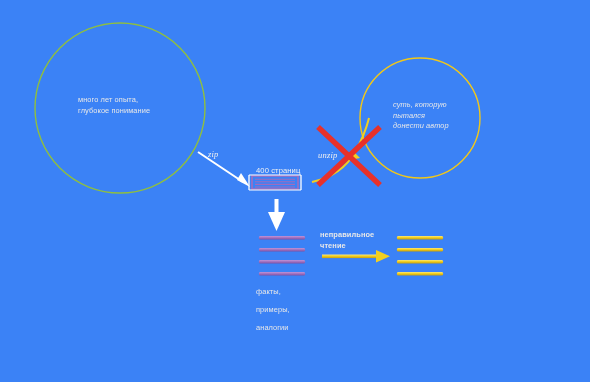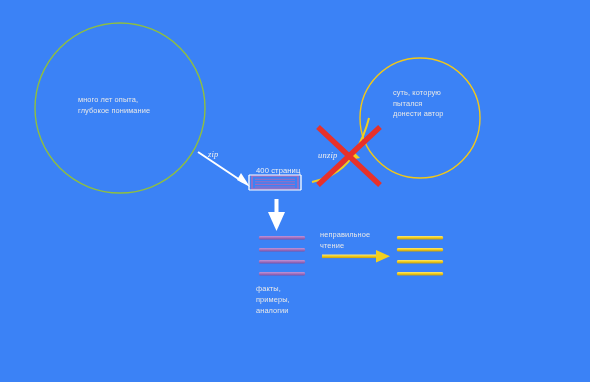--- a/index.html
+++ b/index.html
@@ -38,37 +38,39 @@
     font-size: 8.5px;
     font-style: italic;
     letter-spacing: 0.2px;
   }
   #left-circle-text {
     left: 78px;
     top: 95px;
   }
   #right-circle-text {
     left: 393px;
-    top: 88px;
+    top: 100px;
+    font-style: italic;
   }
   #pages-count-label {
     left: 256px;
     top: 166px;
     font-size: 7.6px;
     color: #f2f2f2;
   }
   #facts-caption {
     left: 256px;
     top: 283px;
-    line-height: 11px;
+    line-height: 18px;
   }
   #wrong-reading-label {
     left: 320px;
     top: 229px;
     line-height: 11px;
+    font-weight: bold;
   }
   #zip-label {
     left: 208px;
     top: 149px;
   }
   #unzip-label {
     left: 318px;
     top: 150px;
   }
 </style>

